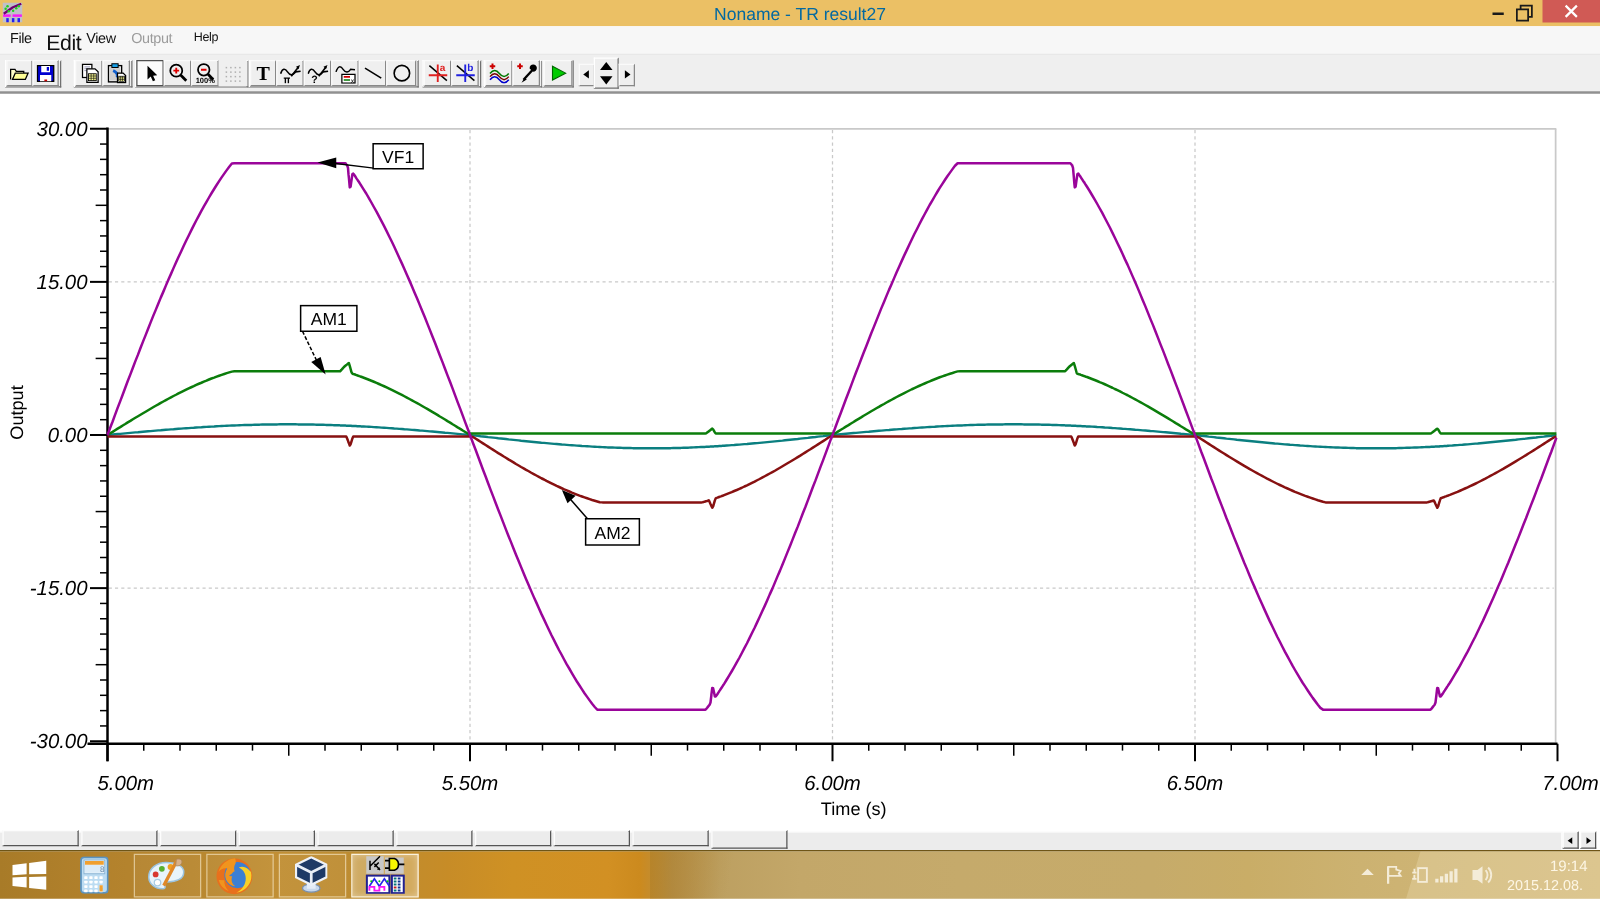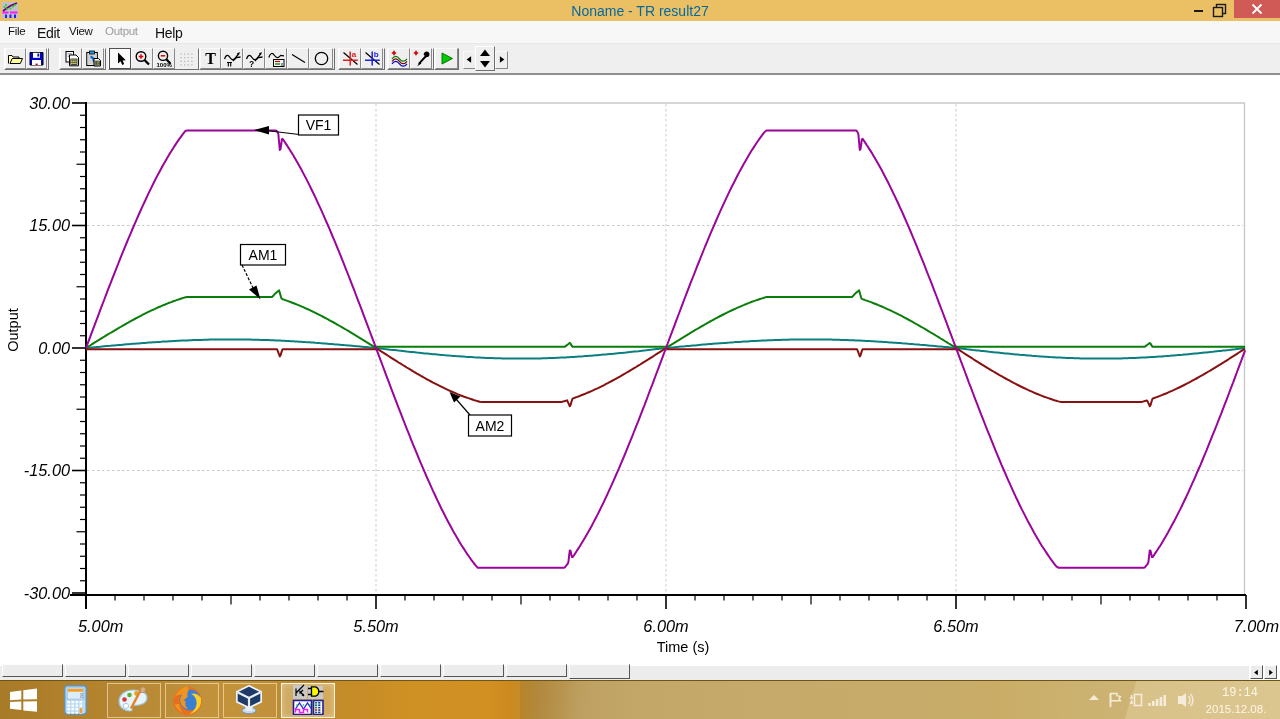--- a/index.html
+++ b/index.html
@@ -22,24 +22,24 @@
 <svg style="position:absolute;left:1212px;top:3px" width="16" height="15" viewBox="0 0 16 15">
       <rect x="4.5" y="1.5" width="9" height="9" fill="none" stroke="#1a1a1a" stroke-width="1.4"></rect>
       <rect x="1.5" y="4.5" width="9" height="9" fill="#ebc065" stroke="#1a1a1a" stroke-width="1.4"></rect>
     </svg>
 <div style="position:absolute;left:1234px;top:0;width:46px;height:18px;background:#d05a55"></div>
 <svg style="position:absolute;left:1251px;top:3px" width="12" height="12" viewBox="0 0 12 12">
       <path d="M1.5 1.5 L10.5 10.5 M10.5 1.5 L1.5 10.5" stroke="#fff" stroke-width="1.8"></path>
     </svg>
 <div style="position:absolute;left:0;top:21px;width:1280px;height:22px;background:#f7f7f7;border-bottom:1px solid #e8e8e8"></div>
 <div style="position:absolute;left:8px;top:25px;font-size:11.5px;letter-spacing:-0.3px;color:#111">File</div>
-<div style="position:absolute;left:37px;top:25px;font-size:14px;letter-spacing:-0.3px;color:#111">Edit</div>
+<div style="position:absolute;left:37px;top:25px;font-size:17px;letter-spacing:-0.3px;color:#111">Edit</div>
 <div style="position:absolute;left:69px;top:25px;font-size:11.5px;letter-spacing:-0.3px;color:#111">View</div>
 <div style="position:absolute;left:105px;top:25px;font-size:11.5px;letter-spacing:-0.3px;color:#9b9b9b">Output</div>
-<div style="position:absolute;left:155px;top:25px;font-size:14px;letter-spacing:-0.3px;color:#111">Help</div>
+<div style="position:absolute;left:155px;top:25px;font-size:10px;letter-spacing:-0.3px;color:#111">Help</div>
 <div style="position:absolute;left:0;top:44px;width:1280px;height:29px;background:#efefef"></div>
 <div style="position:absolute;left:0;top:73px;width:1280px;height:1.5px;background:#909090"></div>
 <div style="position:absolute;left:4px;top:47.5px;width:44.5px;height:22px;box-sizing:border-box;border-top:1px solid #fff;border-left:1px solid #fff;border-right:1.5px solid #707070;border-bottom:1.5px solid #707070;background:#efefef"></div>
 <div style="position:absolute;left:5px;top:48px;width:21px;height:21px;display:flex;align-items:center;justify-content:center;box-sizing:border-box;background:#efefef;border-top:1px solid #fafafa;border-left:1px solid #fafafa;border-right:1px solid #888;border-bottom:1px solid #888;">
       <svg width="17" height="17" viewBox="0 0 17 17">
         <path d="M1.5 13.5 L1.5 5.5 L5 5.5 L6 7 L12 7 L12 8.5" fill="#ffffc8" stroke="#000" stroke-width="1"></path>
         <path d="M3 13.5 L5.2 8.5 L15.5 8.5 L13.3 13.5 Z" fill="#ffff96" stroke="#000" stroke-width="1"></path>
       </svg>
     </div>
 <div style="position:absolute;left:26px;top:48px;width:21px;height:21px;display:flex;align-items:center;justify-content:center;box-sizing:border-box;background:#efefef;border-top:1px solid #fafafa;border-left:1px solid #fafafa;border-right:1px solid #888;border-bottom:1px solid #888;">
@@ -451,14 +451,14 @@
       <rect x="48.5" y="4.5" width="7" height="11" fill="none" stroke="#f4ecd8" stroke-width="1.5"></rect>
       <path d="M45.5 5 v3 M45.5 10 v3 M43.8 8 h3.4 M43.8 13 h3.4" stroke="#f4ecd8" stroke-width="1.4"></path>
       <rect x="66" y="11" width="2.6" height="5" fill="#f4ecd8"></rect>
       <rect x="69.8" y="9" width="2.6" height="7" fill="#f4ecd8"></rect>
       <rect x="73.6" y="7" width="2.6" height="9" fill="#f4ecd8"></rect>
       <rect x="77.4" y="5" width="2.6" height="11" fill="#f4ecd8"></rect>
       <rect x="62.2" y="13" width="2.6" height="3" fill="#f4ecd8"></rect>
       <polygon points="96,6 100,3 100,17 96,14 92,14 92,6" fill="#f4ecd8"></polygon>
       <path d="M102.5 6 A6 6 0 0 1 102.5 14 M104.5 4 A8.5 8.5 0 0 1 104.5 16" fill="none" stroke="#f4ecd8" stroke-width="1.5"></path>
     </svg>
-<div style="position:absolute;color:#fdf6e4;font-family:Liberation Mono, monospace;font-size:12px;left:1210px;top:686px;width:60px;text-align:center">19:14</div>
+<div style="position:absolute;color:#fdf6e4;font-family:Liberation Sans, sans-serif;font-size:12px;left:1210px;top:686px;width:60px;text-align:right">19:14</div>
 <div style="position:absolute;color:#fdf6e4;font-family:'Liberation Sans',sans-serif;font-size:12px;left:1196px;top:703px;width:80px;text-align:center;font-size:11.5px">2015.12.08.</div>
 </div>
 </body></html>

